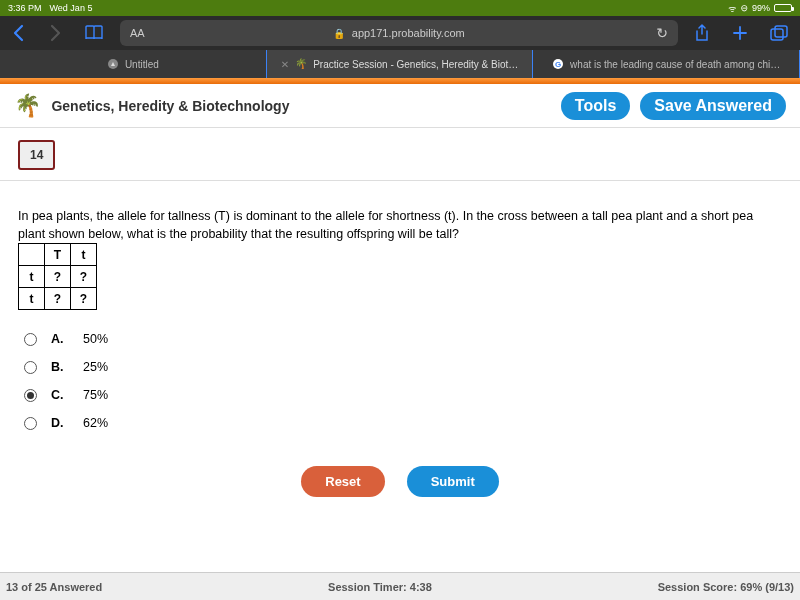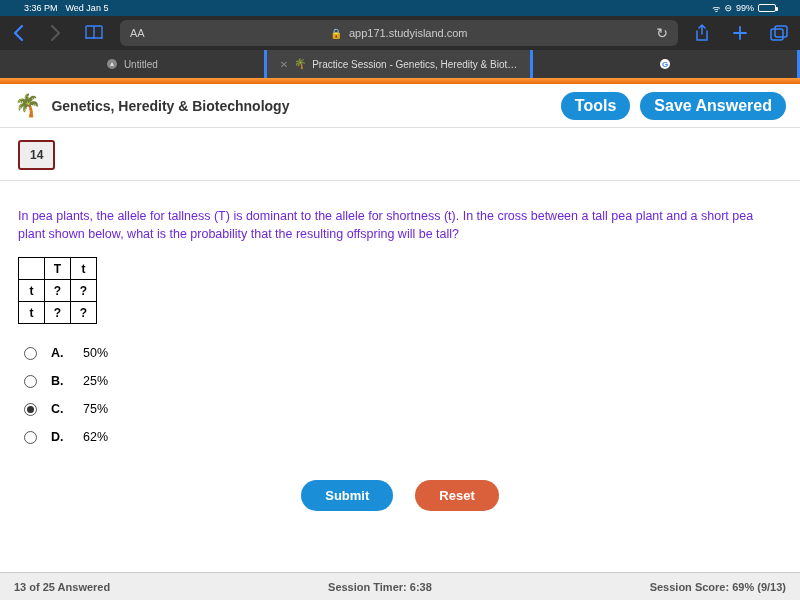--- a/index.html
+++ b/index.html
@@ -1,59 +1,59 @@
 <!DOCTYPE html>
 <html><head>
 <meta charset="utf-8">
 <style>
   * { margin: 0; padding: 0; box-sizing: border-box; font-family: -apple-system, BlinkMacSystemFont, "Segoe UI", Arial, sans-serif; }
   body { width: 800px; height: 600px; background: #1e1e1e; overflow: hidden; }
-  .status-bar { height: 16px; background: #0c4a6e; color: #fff; font-size: 9px; display: flex; justify-content: space-between; align-items: center; padding: 0 24px; }
+  .status-bar { height: 16px; background: #4d7c0f; color: #fff; font-size: 9px; display: flex; justify-content: space-between; align-items: center; padding: 0 8px; }
   .status-left { display: flex; gap: 8px; }
   .status-right { display: flex; gap: 4px; align-items: center; }
   .battery { width: 18px; height: 8px; border: 1px solid #fff; border-radius: 2px; position: relative; }
   .battery::after { content:''; position:absolute; right:-3px; top:2px; width:2px; height:4px; background:#fff; border-radius:0 1px 1px 0;}
   .battery-fill { background:#fff; height:100%; width:89%; }
   .browser-bar { height: 34px; background: #2b2b2b; display: flex; align-items: center; padding: 11px 6px; gap: 10px; }
   .browser-bar .nav-back { color:#3a84ff; font-size:20px; padding:0 6px; }
   .browser-bar .nav-fwd { color:#555; font-size:20px; padding:0 6px; }
   .book-icon { color:#3a84ff; font-size:16px; padding:0 6px;}
   .addr { flex:1; background:#444; height:26px; border-radius:6px; display:flex; align-items:center; justify-content:center; gap:6px; color:#ccc; font-size:11px; position:relative;}
   .addr .aa { position:absolute; left:10px; color:#ccc; font-size:11px;}
   .addr .lock { font-size:10px;}
   .reload { color:#ccc; font-size:14px;}
   .share, .plus, .tabs-icon { color:#3a84ff; font-size:16px; padding:0 6px;}
   .tab-strip { height: 28px; background: #383838; display:flex; align-items:center;}
-  .tab { flex:1; display:flex; align-items:center; justify-content:center; gap:6px; font-size:10px; color:#bbb; border-right:3px solid #3b82f6; height:100%; padding:0 8px; overflow:hidden; white-space:nowrap; text-overflow:ellipsis;}
+  .tab { flex:1; display:flex; align-items:center; justify-content:center; gap:6px; font-size:10px; color:#bbb; border-right:1px solid #3b82f6; height:100%; padding:0 8px; overflow:hidden; white-space:nowrap; text-overflow:ellipsis;}
   .tab.active { background:#444; color:#ddd;}
   .tab .x { color:#888; font-size:10px; }
   .tab .favicon { width:12px; height:12px; display:inline-block;}
   .orange-bar { height:6px; background: linear-gradient(#ff9a3c,#e86c0a); }
   .header { height:44px; background:#fff; border-bottom:1px solid #ddd; display:flex; align-items:center; padding:0 14px; gap:10px;}
   .logo { font-size:22px;}
   .title { flex:1; font-size:14px; font-weight:600; color:#333;}
   .pill { border:none; border-radius:14px; padding:5px 14px; font-size:16px; font-weight:600; color:#fff; cursor:pointer;}
   .pill.blue { background:#1a8fd8;}
   .content { background:#fff; height: calc(600px - 16px - 34px - 28px - 6px - 44px - 28px); overflow:auto; padding: 12px 18px 10px 18px;}
   .qnum-box { display:inline-block; background:#eee; border:2px solid #7f1d1d; padding:6px 10px; font-size:12px; font-weight:600; color:#333; border-radius:3px; margin-bottom:8px;}
   .divider { border:none; border-top:1px solid #ddd; margin: 2px -18px 26px -18px;}
-  .qtext { font-size:12.5px; color:#6d28d9; line-height:1.45; margin-bottom:14px; max-width: 740px;}
+  .qtext { font-size:12.5px; color:#000000; line-height:1.45; max-width: 740px;}
   table.punnett { border-collapse: collapse; margin-bottom:22px;}
   table.punnett td { border:1px solid #000; width:26px; height:22px; text-align:center; font-size:12px; font-weight:600;}
   table.punnett td.empty { }
   .answers { display:flex; flex-direction:column; gap:14px; margin-left:6px;}
   .answer-row { display:flex; align-items:center; gap:14px; font-size:12.5px;}
   .radio { width:13px; height:13px; border:1.5px solid #555; border-radius:50%; display:inline-flex; align-items:center; justify-content:center;}
   .radio.selected::after { content:''; width:7px; height:7px; background:#333; border-radius:50%;}
   .lbl { font-weight:700; width:18px;}
   .action-row { display:flex; justify-content:center; gap:22px; margin-top:36px;}
   .act-btn { border:none; border-radius:16px; padding:8px 24px; font-size:13px; font-weight:600; color:#fff; cursor:pointer;}
   .act-btn.reset { background:#d9603b;}
   .act-btn.submit { background:#1a8fd8;}
-  .footer { height:28px; background:#eeeeee; border-top:1px solid #ccc; display:flex; align-items:center; justify-content:space-between; padding:0 14px; font-size:11px; font-weight:600; color:#555;}
+  .footer { height:28px; background:#eeeeee; border-top:1px solid #ccc; display:flex; align-items:center; justify-content:space-between; padding:0 6px; font-size:11px; font-weight:600; color:#555;}
   svg { display:block; }
 </style>
 </head>
 <body>
 
 <div class="status-bar">
   <div class="status-left">
     <span>3:36 PM</span>
     <span>Wed Jan 5</span>
   </div>
@@ -77,21 +77,21 @@
       </svg>
   </span>
   <span class="book-icon">
     <svg width="20" height="16" viewBox="0 0 20 16">
         <path d="M2 2 Q2 1 3 1 L9 1 Q10 1 10 2 L10 14 Q10 13 9 13 L3 13 Q2 13 2 14 Z M18 2 Q18 1 17 1 L11 1 Q10 1 10 2 L10 14 Q10 13 11 13 L17 13 Q18 13 18 14 Z" stroke="#3a84ff" stroke-width="1.4" fill="none"></path>
       </svg>
   </span>
   <div class="addr">
     <span class="aa">AA</span>
     <span class="lock">🔒</span>
-    <span>app171.studyisland.com</span>
+    <span>app171.probability.com</span>
     <span class="reload" style="position:absolute; right:10px;">↻</span>
   </div>
   <span class="share">
     <svg width="16" height="18" viewBox="0 0 16 18">
         <path d="M8 1 L8 10 M8 1 L5 4 M8 1 L11 4 M3 7 L3 16 L13 16 L13 7" stroke="#3a84ff" stroke-width="1.5" fill="none" stroke-linecap="round"></path>
       </svg>
   </span>
   <span class="plus">
     <svg width="16" height="16" viewBox="0 0 16 16">
         <path d="M8 2 L8 14 M2 8 L14 8" stroke="#3a84ff" stroke-width="1.8" stroke-linecap="round"></path>
@@ -120,20 +120,21 @@
     <span class="favicon">🌴</span>
     <span>Practice Session - Genetics, Heredity &amp; Biot…</span>
   </div>
   <div class="tab">
     <span class="favicon">
       <svg width="12" height="12" viewBox="0 0 12 12">
           <circle cx="6" cy="6" r="5" fill="#fff"></circle>
           <text x="6" y="9" font-size="8" text-anchor="middle" fill="#4285f4" font-weight="bold">G</text>
         </svg>
     </span>
+    <span>what is the leading cause of death among chi…</span>
   </div>
 </div>
 
 <div class="orange-bar"></div>
 
 <div class="header">
   <span class="logo">🌴</span>
   <span class="title">Genetics, Heredity &amp; Biotechnology</span>
   <button class="pill blue">Tools</button>
   <button class="pill blue">Save Answered</button>
@@ -181,22 +182,22 @@
       <span>75%</span>
     </div>
     <div class="answer-row">
       <span class="radio"></span>
       <span class="lbl">D.</span>
       <span>62%</span>
     </div>
   </div>
 
   <div class="action-row">
+    <button class="act-btn reset">Reset</button>
     <button class="act-btn submit">Submit</button>
-    <button class="act-btn reset">Reset</button>
   </div>
 </div>
 
 <div class="footer">
   <span>13 of 25 Answered</span>
-  <span>Session Timer: 6:38</span>
+  <span>Session Timer: 4:38</span>
   <span>Session Score: 69% (9/13)</span>
 </div>
 
 </body></html>

